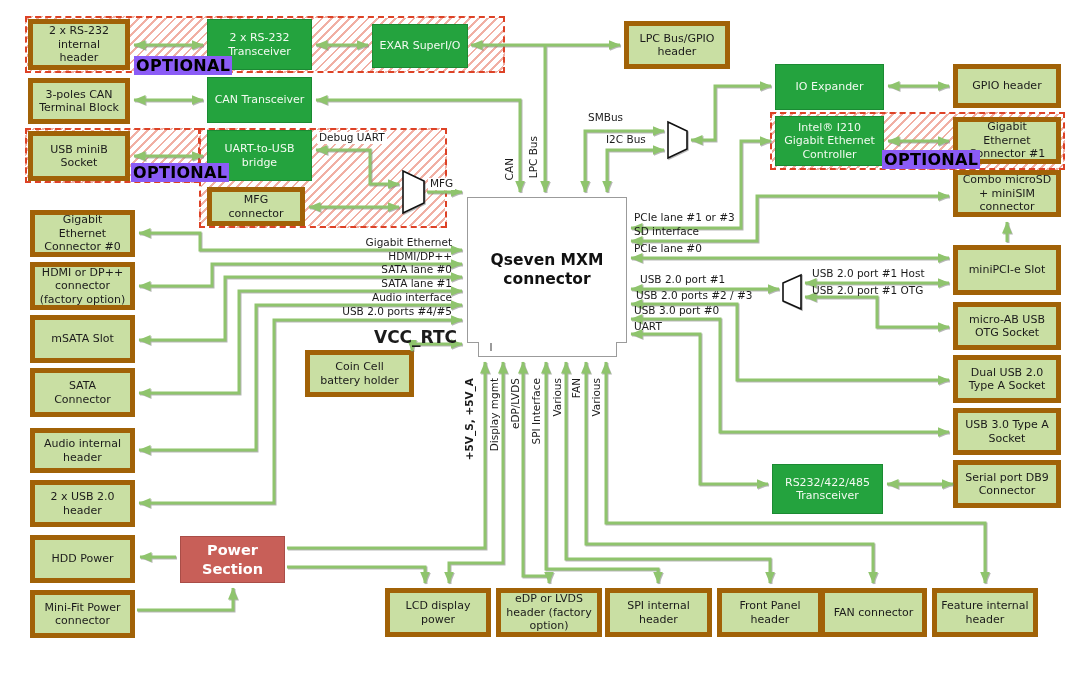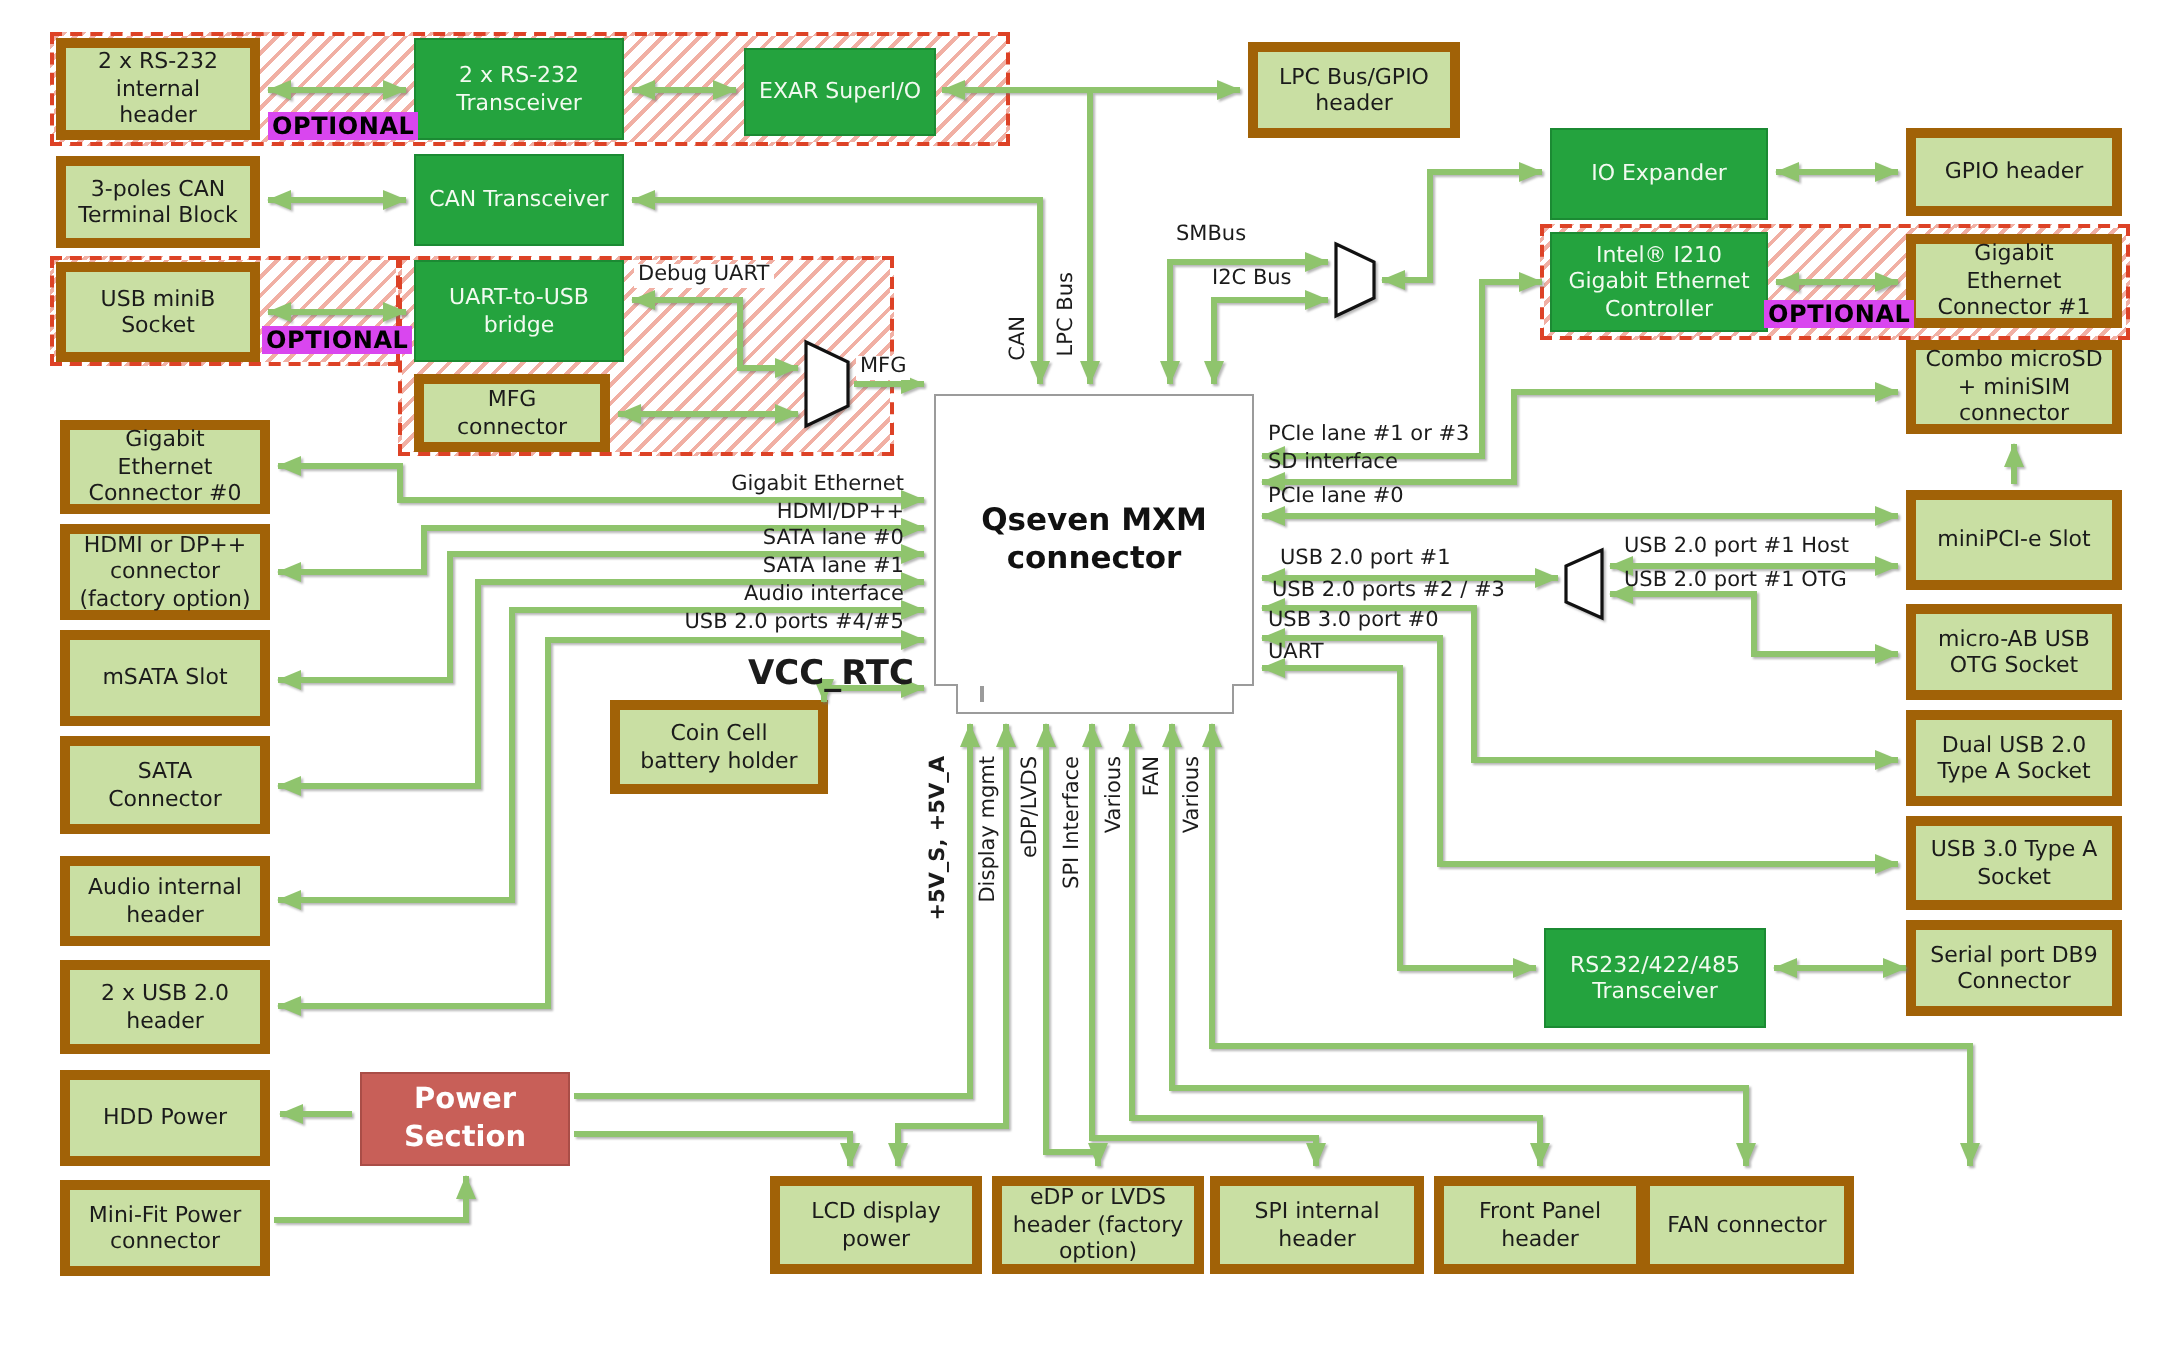--- a/index.html
+++ b/index.html
@@ -26,22 +26,22 @@
            font-size:15.5px; color:#111; padding:0 14px; }
   .tab { position:absolute; z-index:3; background:#fff; box-sizing:border-box;
          border:1.5px solid #9b9b9b; border-top:none; }
   .notch { position:absolute; z-index:4; width:1.5px; background:#9b9b9b; }
   .elabel { position:absolute; z-index:5; font-size:10.5px; line-height:1.1; white-space:nowrap; }
   .wbg { background:#fff; padding:0 2px; }
   .ralign { text-align:right; white-space:nowrap; }
   .bold { font-weight:bold; font-size:17px; }
   .vlabel { position:absolute; z-index:5; writing-mode:vertical-rl; transform:rotate(180deg);
             font-size:10.5px; white-space:nowrap; line-height:1.15; }
-  .optional-label { position:absolute; z-index:5; background:#d946ef; font-weight:800;
-            font-size:12px; letter-spacing:.3px; padding:0 2px; color:#000; }
+  .optional-label { position:absolute; z-index:5; background:#8b5cf6; font-weight:800;
+            font-size:16px; letter-spacing:.3px; padding:0 2px; color:#000; }
   svg.wires { position:absolute; left:0; top:0; z-index:4; pointer-events:none; }
   g.wset { stroke:var(--arrow,#8fc46d); stroke-width:3; fill:none;
            filter:drop-shadow(1.5px 1.5px 0.4px rgba(110,110,110,.5)); }
   g.wset .mux { fill:#fff; stroke:#111; stroke-width:1.6; }
 </style>
 </head>
 <body>
 
 <div class="canvas">
 
@@ -157,20 +157,23 @@
       <span>eDP or LVDS header (factory option)</span>
     </div>
   <div class="box light" style="left:605px;top:588px;width:107px;height:49px">
       <span>SPI internal header</span>
     </div>
   <div class="box light" style="left:717px;top:588px;width:106px;height:49px">
       <span>Front Panel header</span>
     </div>
   <div class="box light" style="left:820px;top:588px;width:107px;height:49px">
       <span>FAN connector</span>
+    </div>
+  <div class="box light" style="left:932px;top:588px;width:106px;height:49px">
+      <span>Feature internal header</span>
     </div>
 
   <svg class="wires" width="1090" height="680" viewBox="0 0 1090 680">
     <defs>
       <marker id="ae" markerUnits="userSpaceOnUse" markerWidth="14" markerHeight="12" refX="11.5" refY="5" orient="auto">
           <path d="M0,0 L12,5 L0,10 Z" fill="#8fc46d" stroke="none"></path>
         </marker>
       <marker id="as" markerUnits="userSpaceOnUse" markerWidth="14" markerHeight="12" refX="11.5" refY="5" orient="auto-start-reverse">
           <path d="M0,0 L12,5 L0,10 Z" fill="#8fc46d" stroke="none"></path>
         </marker>

